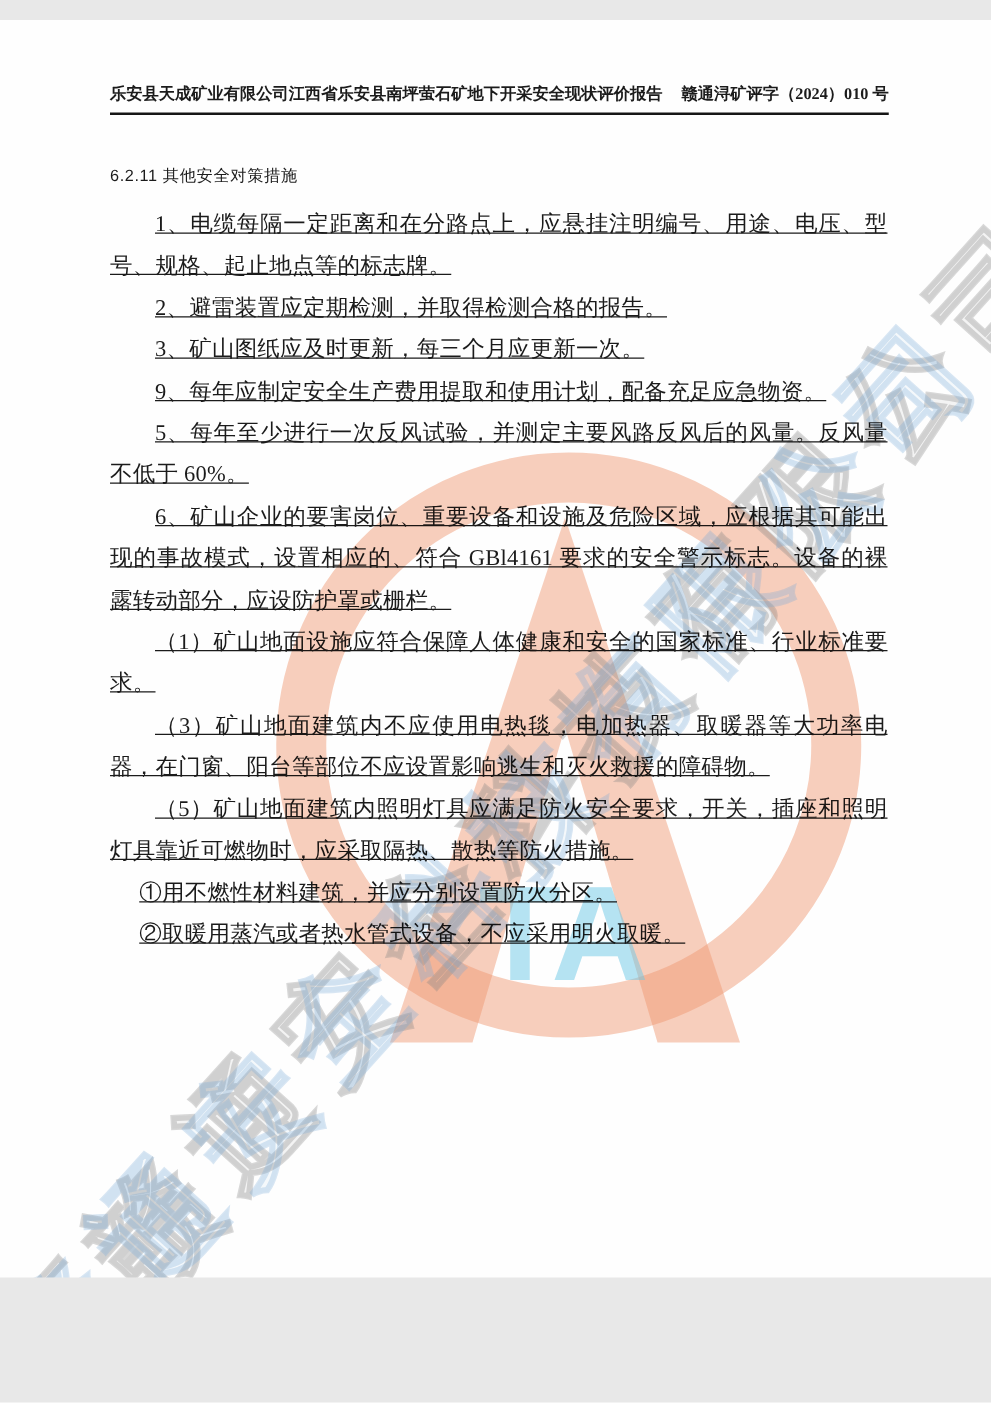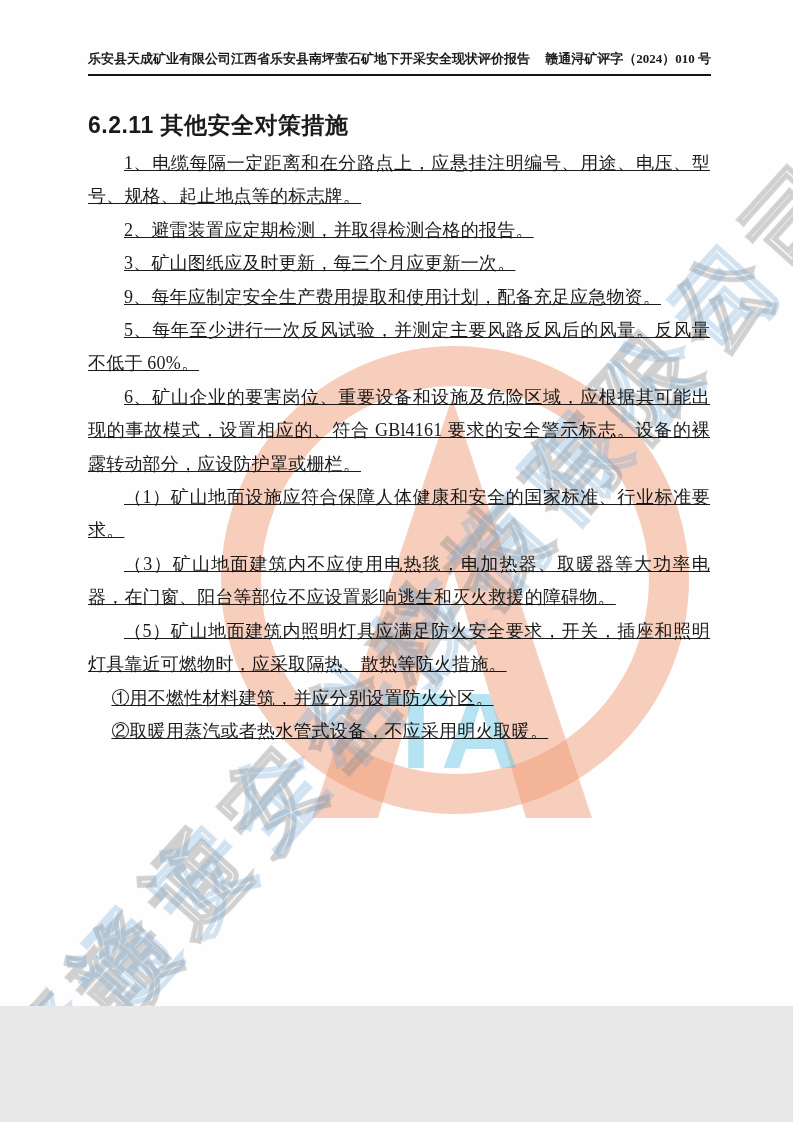--- a/index.html
+++ b/index.html
@@ -1,40 +1,40 @@
 <!DOCTYPE html>
 <html><head>
 <meta charset="utf-8">
 <style>
   html,body{margin:0;padding:0;background:#e8e8e8;}
   .page{
     position:relative;
     width:793px;height:1006px;
-    margin:0 auto;
+    margin:16px auto;
     background:#fefefe;
     overflow:hidden;
     font-family:"Liberation Serif","DejaVu Serif",serif;
     color:#1b1b1b;
   }
   
   .running-header{
     position:absolute;left:88px;right:82px;top:50px;
     display:flex;justify-content:space-between;align-items:flex-end;
     border-bottom:2.5px solid #161616;
     padding-bottom:6px;
     font-size:13px;font-weight:700;
     white-space:nowrap;
   }
   
   .body-text{
     position:absolute;left:88px;right:83px;top:110px;
   }
   .section-heading{
     font-family:"Liberation Sans","DejaVu Sans",sans-serif;
-    font-size:23px;font-weight:700;
+    font-size:13px;font-weight:400;
     margin:0 0 7px 0;line-height:30px;
     letter-spacing:.5px;
   }
   .para{
     margin:0;
     font-size:18px;line-height:33.4px;
     text-align:justify;
     text-indent:2em;
     letter-spacing:.2px;
     text-decoration:underline;

